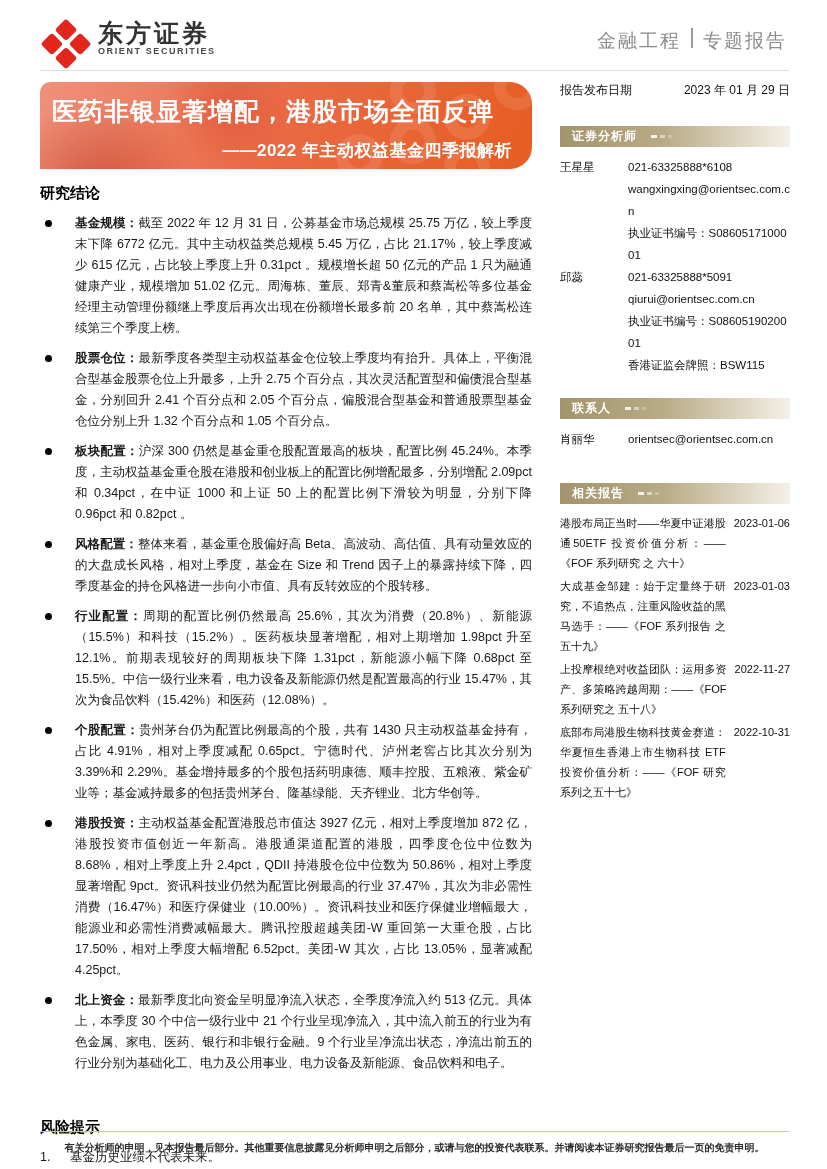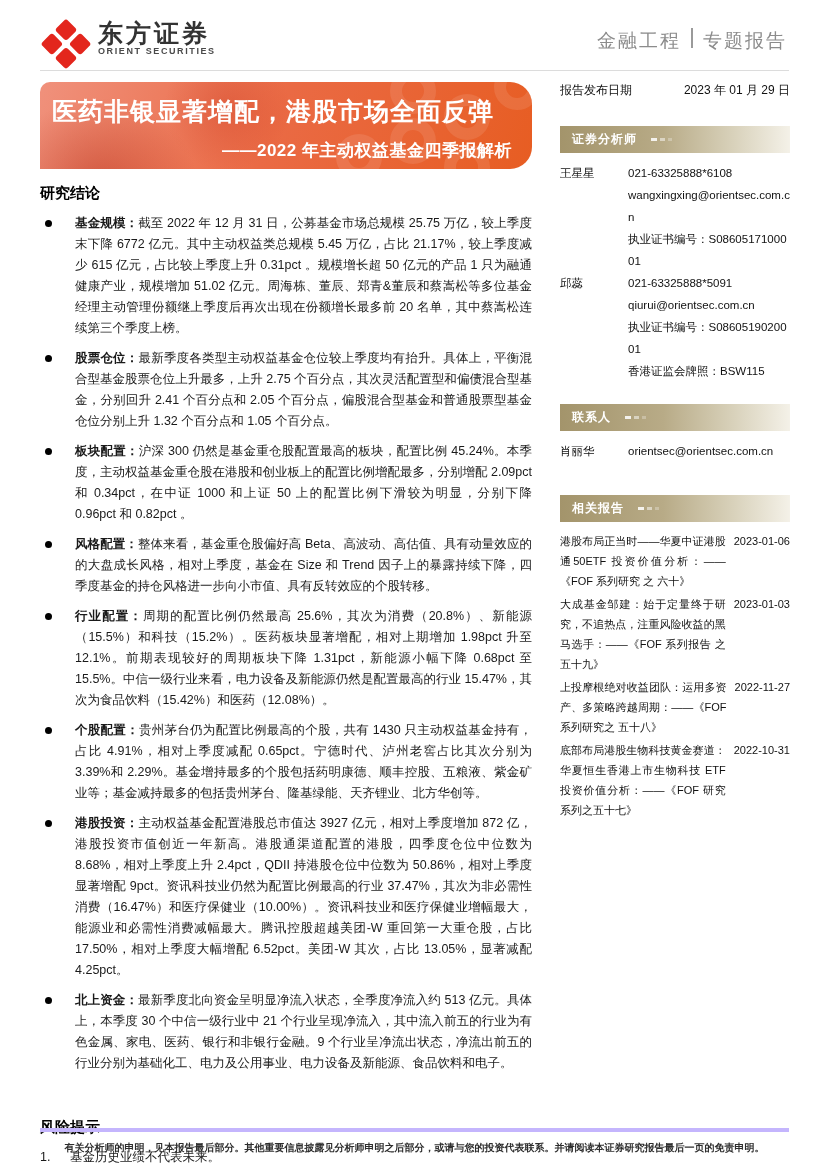--- a/index.html
+++ b/index.html
@@ -39,38 +39,38 @@
   ul.bullets { list-style:none; }
   ul.bullets li { position:relative; padding-left:35px; margin-bottom:9px; font-size:12.5px; line-height:21px; text-align:justify; }
   .dot { position:absolute; left:5px; top:7px; width:7px; height:7px; border-radius:50%; background:#000; }
   .term { font-weight:bold; }
 
   .risk-head { margin-top:44px; }
   .risk-item { display:grid; grid-template-columns:30px 1fr; font-size:12.5px; line-height:21px; margin-bottom:8px; }
 
   
   .pubdate { display:flex; justify-content:space-between; font-size:12px; color:#111; margin-bottom:27px; }
-  .section-bar { height:27px; line-height:21px; background:linear-gradient(90deg,#a3946b 0%, #b8ab87 45%, #d8d1ba 75%, #f4f1e8 100%);
+  .section-bar { height:21px; line-height:21px; background:linear-gradient(90deg,#a3946b 0%, #b8ab87 45%, #d8d1ba 75%, #f4f1e8 100%);
     color:#fff; font-size:12px; font-weight:bold; letter-spacing:1px; padding-left:12px; margin-bottom:9px; display:flex; align-items:center; }
   .bar-deco { display:inline-flex; gap:3px; margin-left:14px; align-items:flex-end; }
   .bar-deco i { display:block; background:#fff; height:3px; }
   .bar-deco i:nth-child(1){ width:6px; opacity:.85; }
   .bar-deco i:nth-child(2){ width:5px; opacity:.5; }
   .bar-deco i:nth-child(3){ width:4px; opacity:.28; }
   .mt-block { margin-top:22px; }
   .mt-block-lg { margin-top:33px;text-align:right; }
   .person { display:grid; grid-template-columns:68px 1fr; font-size:11.5px; line-height:22px; color:#111; }
   .person .p-name { padding-top:0; }
   .p-line { word-break:break-all; }
   .report-item { display:flex; gap:8px; font-size:11px; line-height:20px; margin-bottom:3px; color:#111; }
   .report-title { flex:1; text-align:justify; }
   .report-date { white-space:nowrap; }
 
   
-  .footer { position:absolute; left:40px; right:38px; bottom:14px; border-top:4px solid #c4b5fd; padding-top:9px; }
+  .footer { position:absolute; left:40px; right:38px; bottom:14px; border-top:1px solid #c4b5fd; padding-top:9px; }
   .footer-text { text-align:center; font-size:10px; font-weight:bold; color:#2e2e2e; }
 </style>
 </head>
 <body>
 
 <div class="page">
 
   <div class="hdr">
     <div class="logo">
       <div class="logo-mark">

